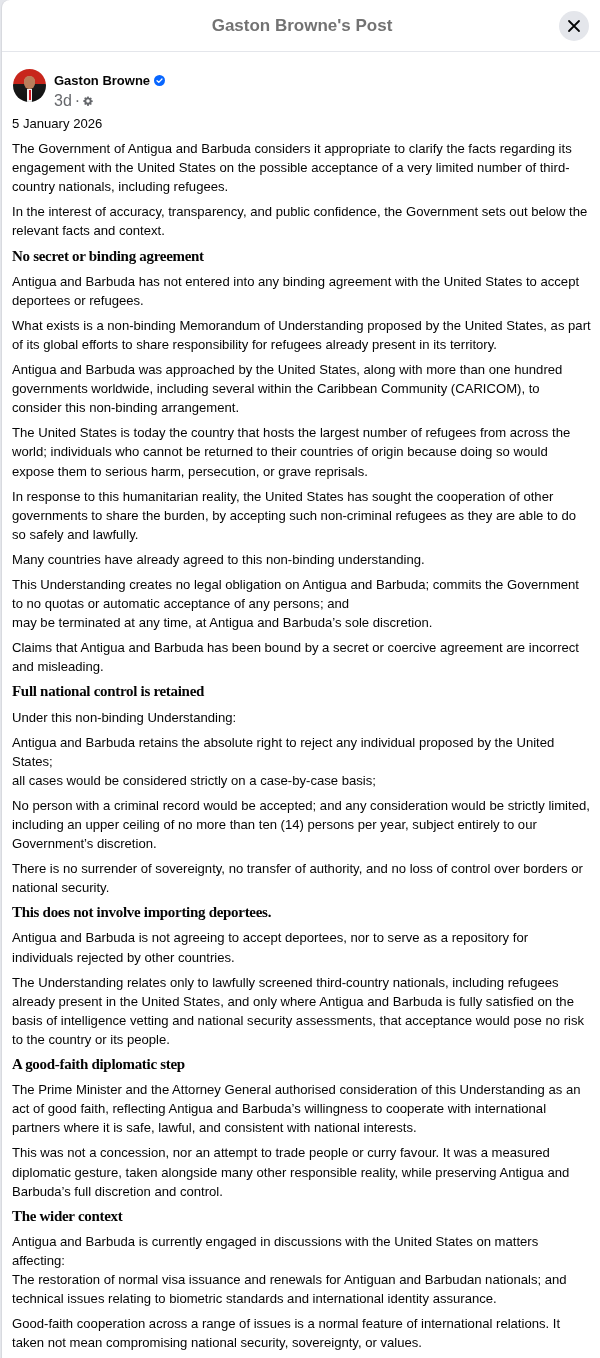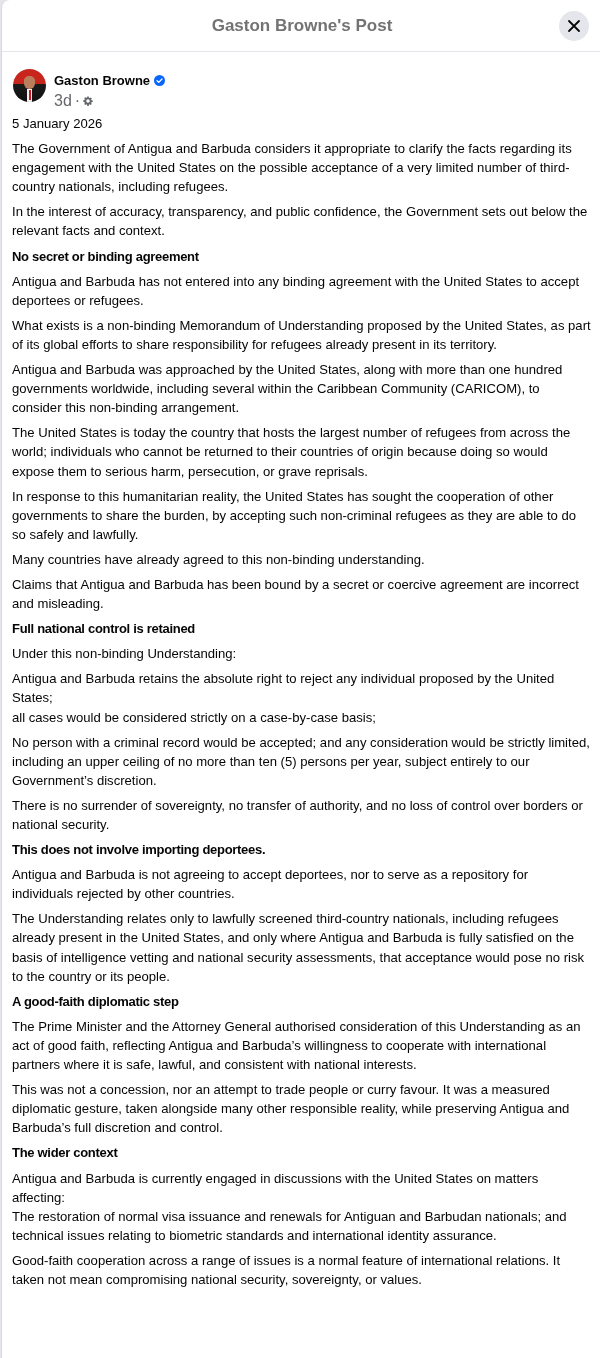--- a/index.html
+++ b/index.html
@@ -34,21 +34,21 @@
   .avatar .tie { position:absolute; left:15.5px; top:21px; width:2px; height:10px; background:#d2141e; }
   .author-meta { margin-left: 8px; margin-top: 13px; }
   .author-name-row { display: flex; align-items: center; }
   .author-name { font-size: 13px; font-weight: bold; color: #050505; }
   .verified { width: 11px; height: 11px; margin-left: 4px; }
   .time-row { display: flex; align-items: center; margin-top: 4px; font-size: 16px; color: #65676b; }
   .sep { margin: 0 3px; }
   .gear { width: 10px; height: 10px; }
   .content { margin-top: 14px; font-size: 13.1px; line-height: 19.1px; color: #050505; }
   .content p { margin-bottom: 6px; white-space: pre-line; }
-  .content p.heading { font-family: Liberation Sans, sans-serif; font-weight: bold; font-size: 13px; letter-spacing: -0.3px; margin-bottom: 6px; }
+  .content p.heading { font-family: Liberation Serif, serif; font-weight: bold; font-size: 15px; letter-spacing: -0.3px; margin-bottom: 6px; }
   .content p.date { margin-bottom: 6px; }
 </style>
 </head>
 <body>
 
 <div class="dialog">
   <div class="header">
     <span class="header-title">Gaston Browne's Post</span>
     <div class="close-btn" aria-label="Close">
       <svg viewBox="0 0 16 16">
@@ -87,26 +87,28 @@
         <p class="date">5 January 2026</p>
         <p class="text">The Government of Antigua and Barbuda considers it appropriate to clarify the facts regarding its engagement with the United States on the possible acceptance of a very limited number of third-country nationals, including refugees.</p>
         <p class="text">In the interest of accuracy, transparency, and public confidence, the Government sets out below the relevant facts and context.</p>
         <p class="heading">No secret or binding agreement</p>
         <p class="text">Antigua and Barbuda has not entered into any binding agreement with the United States to accept deportees or refugees.</p>
         <p class="text">What exists is a non-binding Memorandum of Understanding proposed by the United States, as part of its global efforts to share responsibility for refugees already present in its territory.</p>
         <p class="text">Antigua and Barbuda was approached by the United States, along with more than one hundred governments worldwide, including several within the Caribbean Community (CARICOM), to consider this non-binding arrangement.</p>
         <p class="text">The United States is today the country that hosts the largest number of refugees from across the world; individuals who cannot be returned to their countries of origin because doing so would expose them to serious harm, persecution, or grave reprisals.</p>
         <p class="text">In response to this humanitarian reality, the United States has sought the cooperation of other governments to share the burden, by accepting such non-criminal refugees as they are able to do so safely and lawfully.</p>
         <p class="text">Many countries have already agreed to this non-binding understanding.</p>
+        <p class="text">This Understanding creates no legal obligation on Antigua and Barbuda; commits the Government to no quotas or automatic acceptance of any persons; and
+may be terminated at any time, at Antigua and Barbuda’s sole discretion.</p>
         <p class="text">Claims that Antigua and Barbuda has been bound by a secret or coercive agreement are incorrect and misleading.</p>
         <p class="heading">Full national control is retained</p>
         <p class="text">Under this non-binding Understanding:</p>
         <p class="text">Antigua and Barbuda retains the absolute right to reject any individual proposed by the United States;
 all cases would be considered strictly on a case-by-case basis;</p>
-        <p class="text">No person with a criminal record would be accepted; and any consideration would be strictly limited, including an upper ceiling of no more than ten (5) persons per year, subject entirely to our Government’s discretion.</p>
+        <p class="text">No person with a criminal record would be accepted; and any consideration would be strictly limited, including an upper ceiling of no more than ten (14) persons per year, subject entirely to our Government’s discretion.</p>
         <p class="text">There is no surrender of sovereignty, no transfer of authority, and no loss of control over borders or national security.</p>
         <p class="heading">This does not involve importing deportees.</p>
         <p class="text">Antigua and Barbuda is not agreeing to accept deportees, nor to serve as a repository for individuals rejected by other countries.</p>
         <p class="text">The Understanding relates only to lawfully screened third-country nationals, including refugees already present in the United States, and only where Antigua and Barbuda is fully satisfied on the basis of intelligence vetting and national security assessments, that acceptance would pose no risk to the country or its people.</p>
         <p class="heading">A good-faith diplomatic step</p>
         <p class="text">The Prime Minister and the Attorney General authorised consideration of this Understanding as an act of good faith, reflecting Antigua and Barbuda’s willingness to cooperate with international partners where it is safe, lawful, and consistent with national interests.</p>
         <p class="text">This was not a concession, nor an attempt to trade people or curry favour. It was a measured diplomatic gesture, taken alongside many other responsible reality, while preserving Antigua and Barbuda’s full discretion and control.</p>
         <p class="heading">The wider context</p>
         <p class="text">Antigua and Barbuda is currently engaged in discussions with the United States on matters affecting:
 The restoration of normal visa issuance and renewals for Antiguan and Barbudan nationals; and technical issues relating to biometric standards and international identity assurance.</p>

